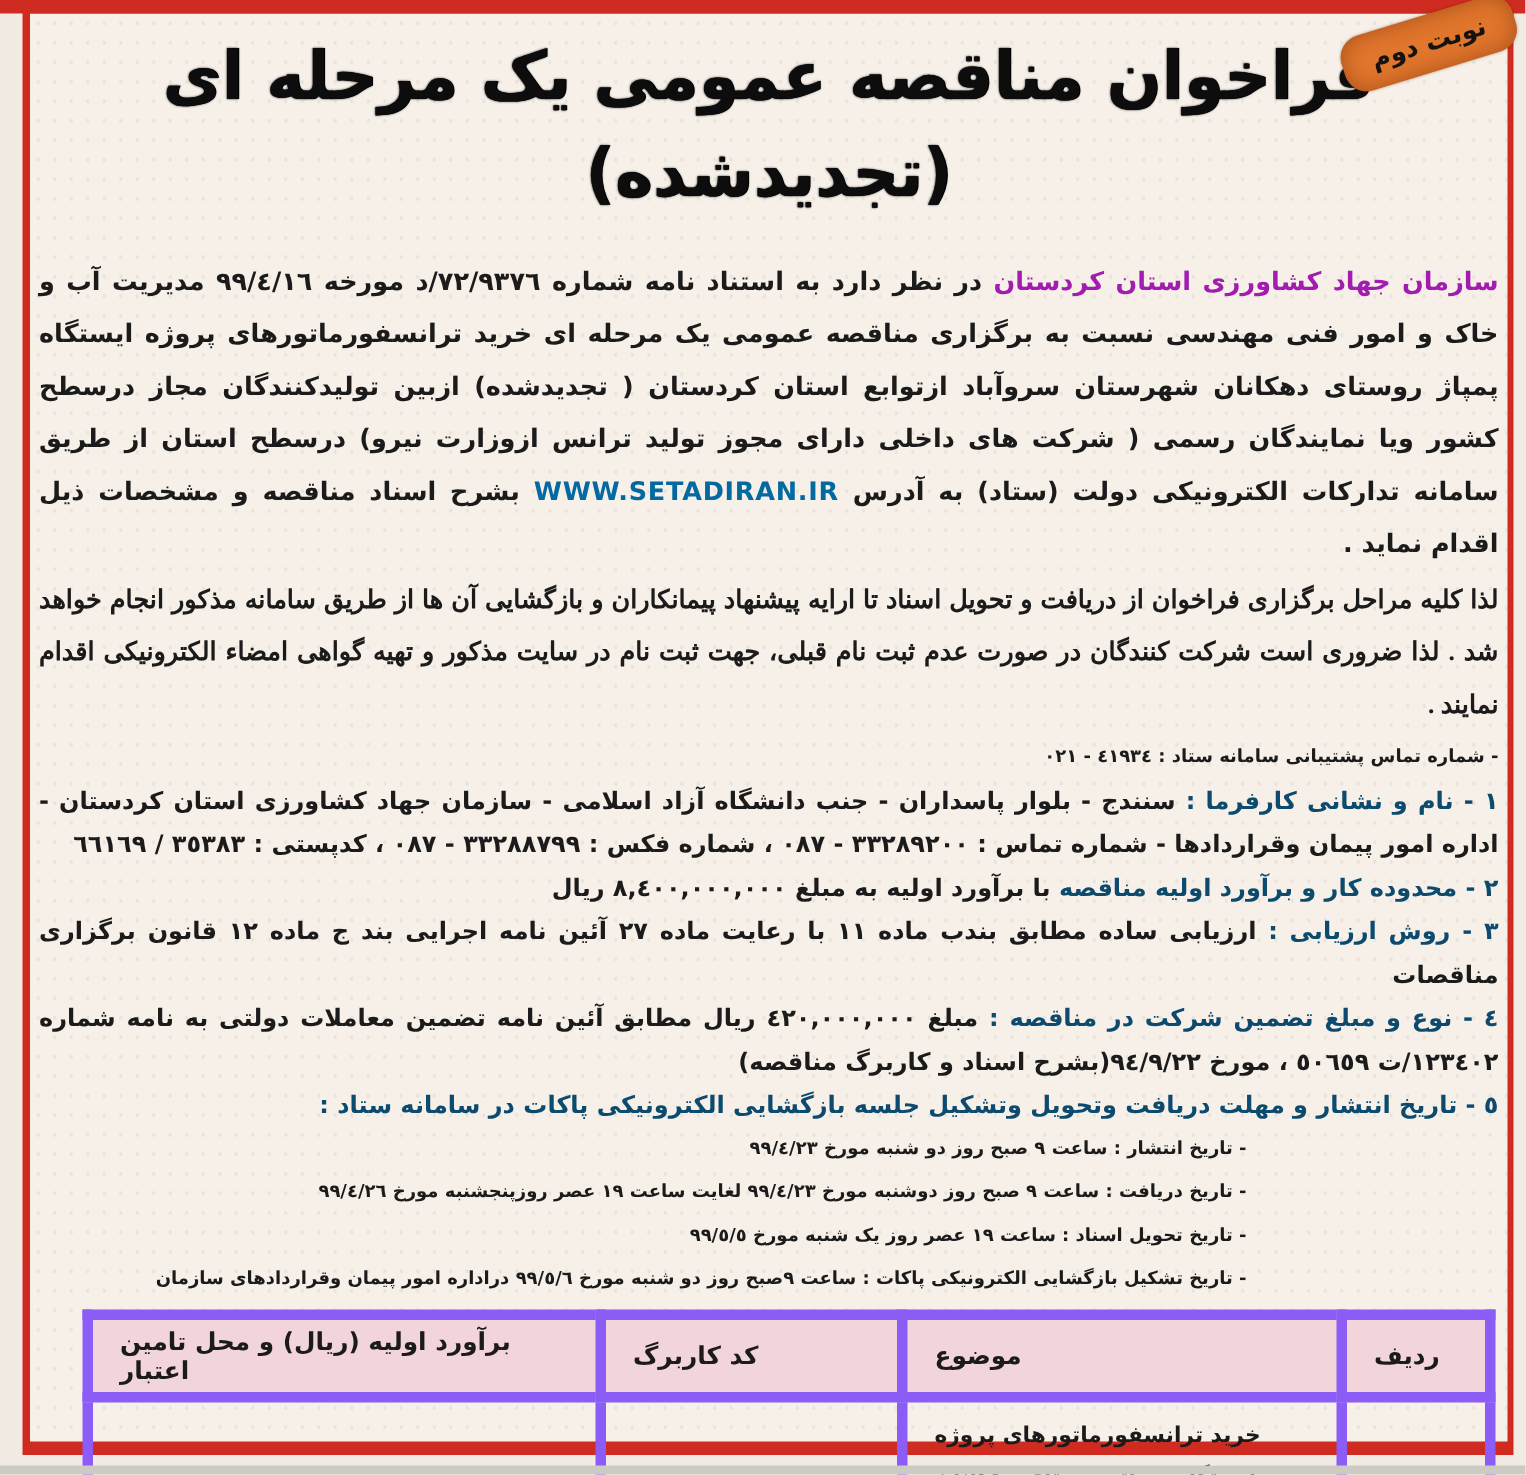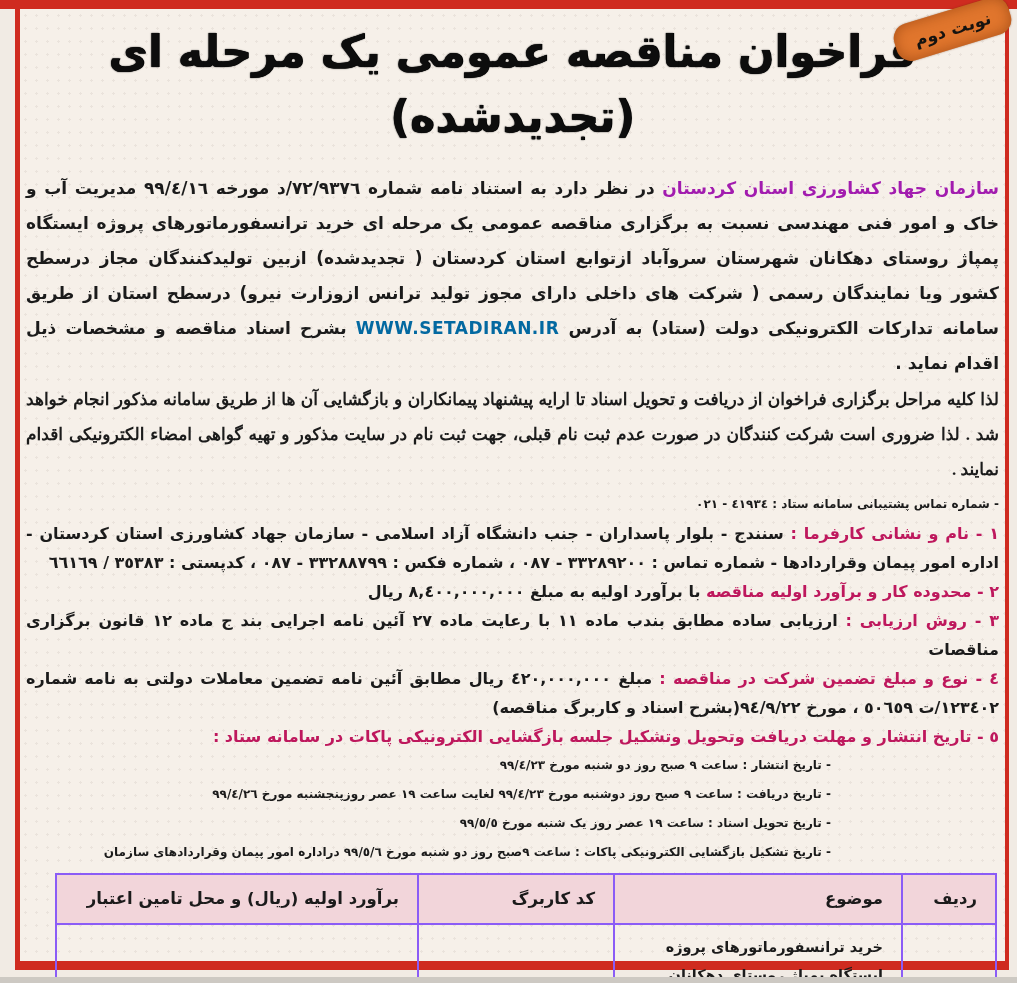--- a/index.html
+++ b/index.html
@@ -77,37 +77,37 @@
   .website{color:#0369a1;letter-spacing:.5px;}
   .support-line{
     margin-top:3px;
     font-size:12px;font-weight:bold;line-height:29px;
   }
   
   .item{
     font-size:16px;font-weight:bold;line-height:29px;
     text-align:justify;
   }
-  .item .lbl{color:#be185d;}
+  .item .lbl{color:#0c4a6e;}
   .date-line{
     font-size:12px;font-weight:bold;line-height:29px;
     padding-right:168px;
   }
   
   table.tender{
     border-collapse:collapse;
     margin:6px 2px 0 18px;
     width:942px;
     direction:rtl;
     background:transparent;
   }
   table.tender th, table.tender td{
-    border:2px solid #8b5cf6;
-    font-weight:bold;
-    text-align:right;
+    border:7px solid #8b5cf6;
+    font-weight:bold;
+    text-align:left;
     vertical-align:middle;
     padding:3px 18px;
   }
   table.tender th{
     background:#f2d5da;
     height:42px;
     font-size:16.5px;
   }
   td.cell-radif{width:56px;font-size:18px;}
   td.cell-subject{width:250px;font-size:14.5px;line-height:28px;}

